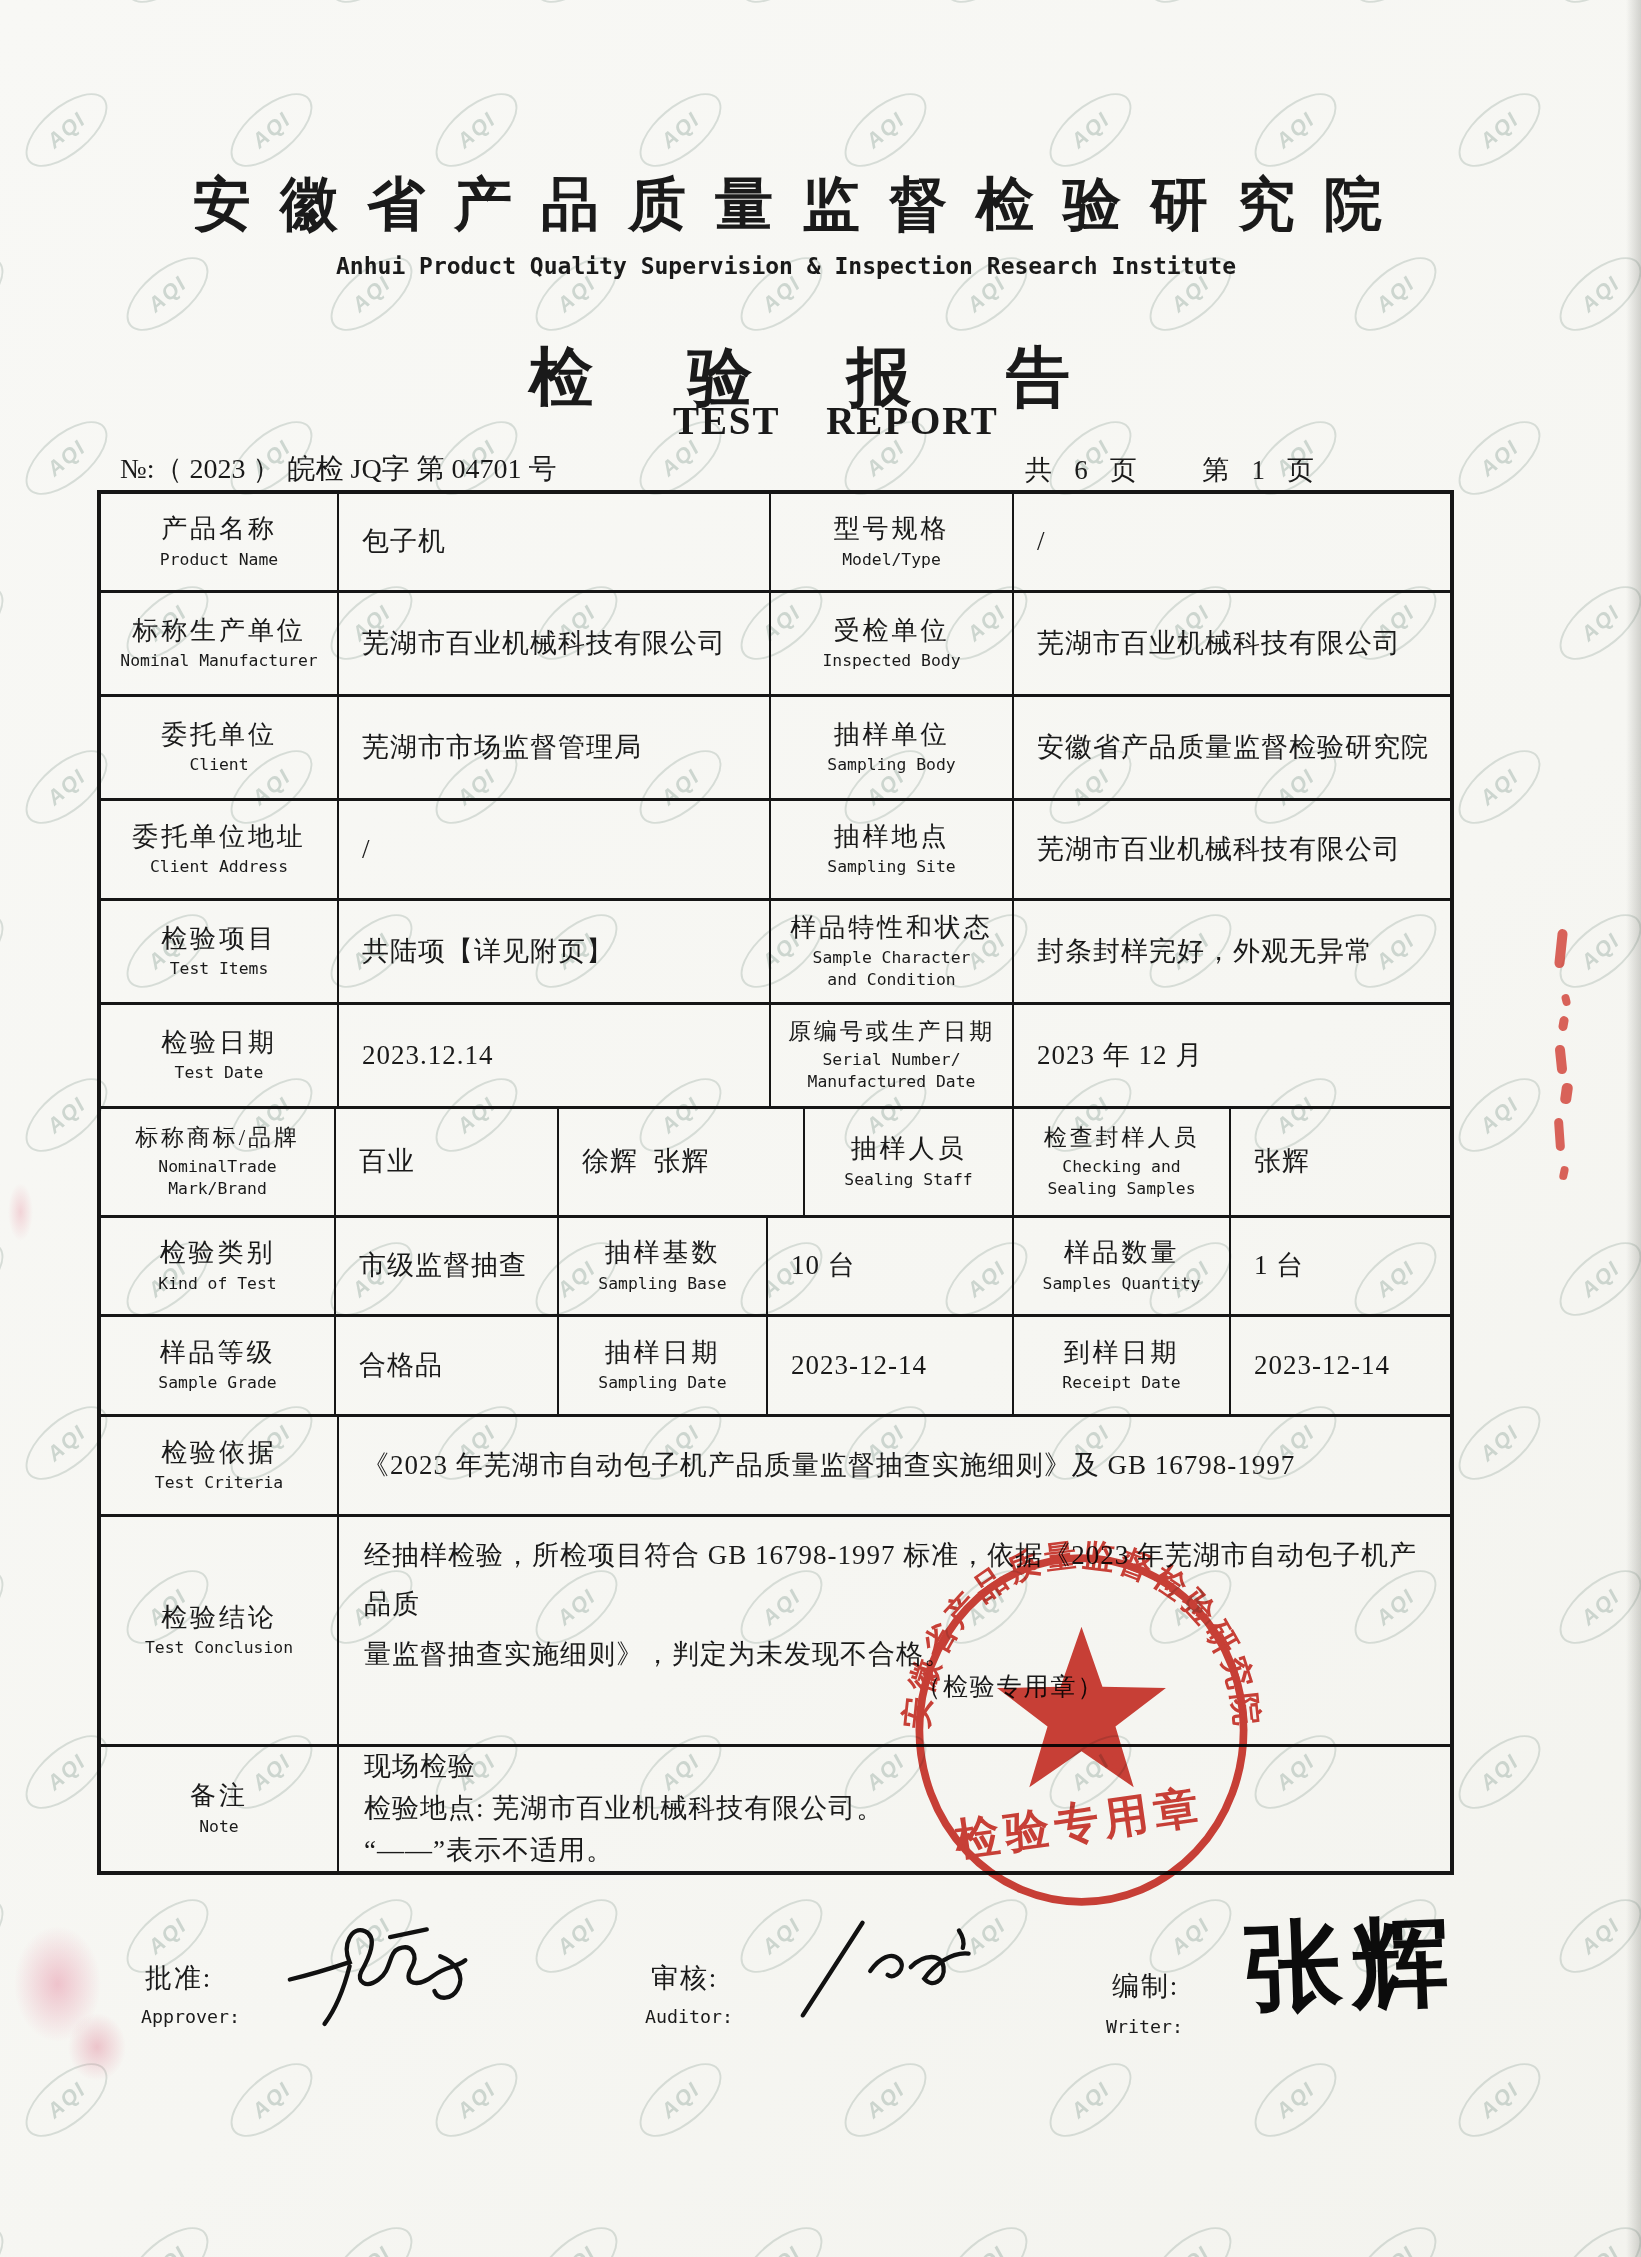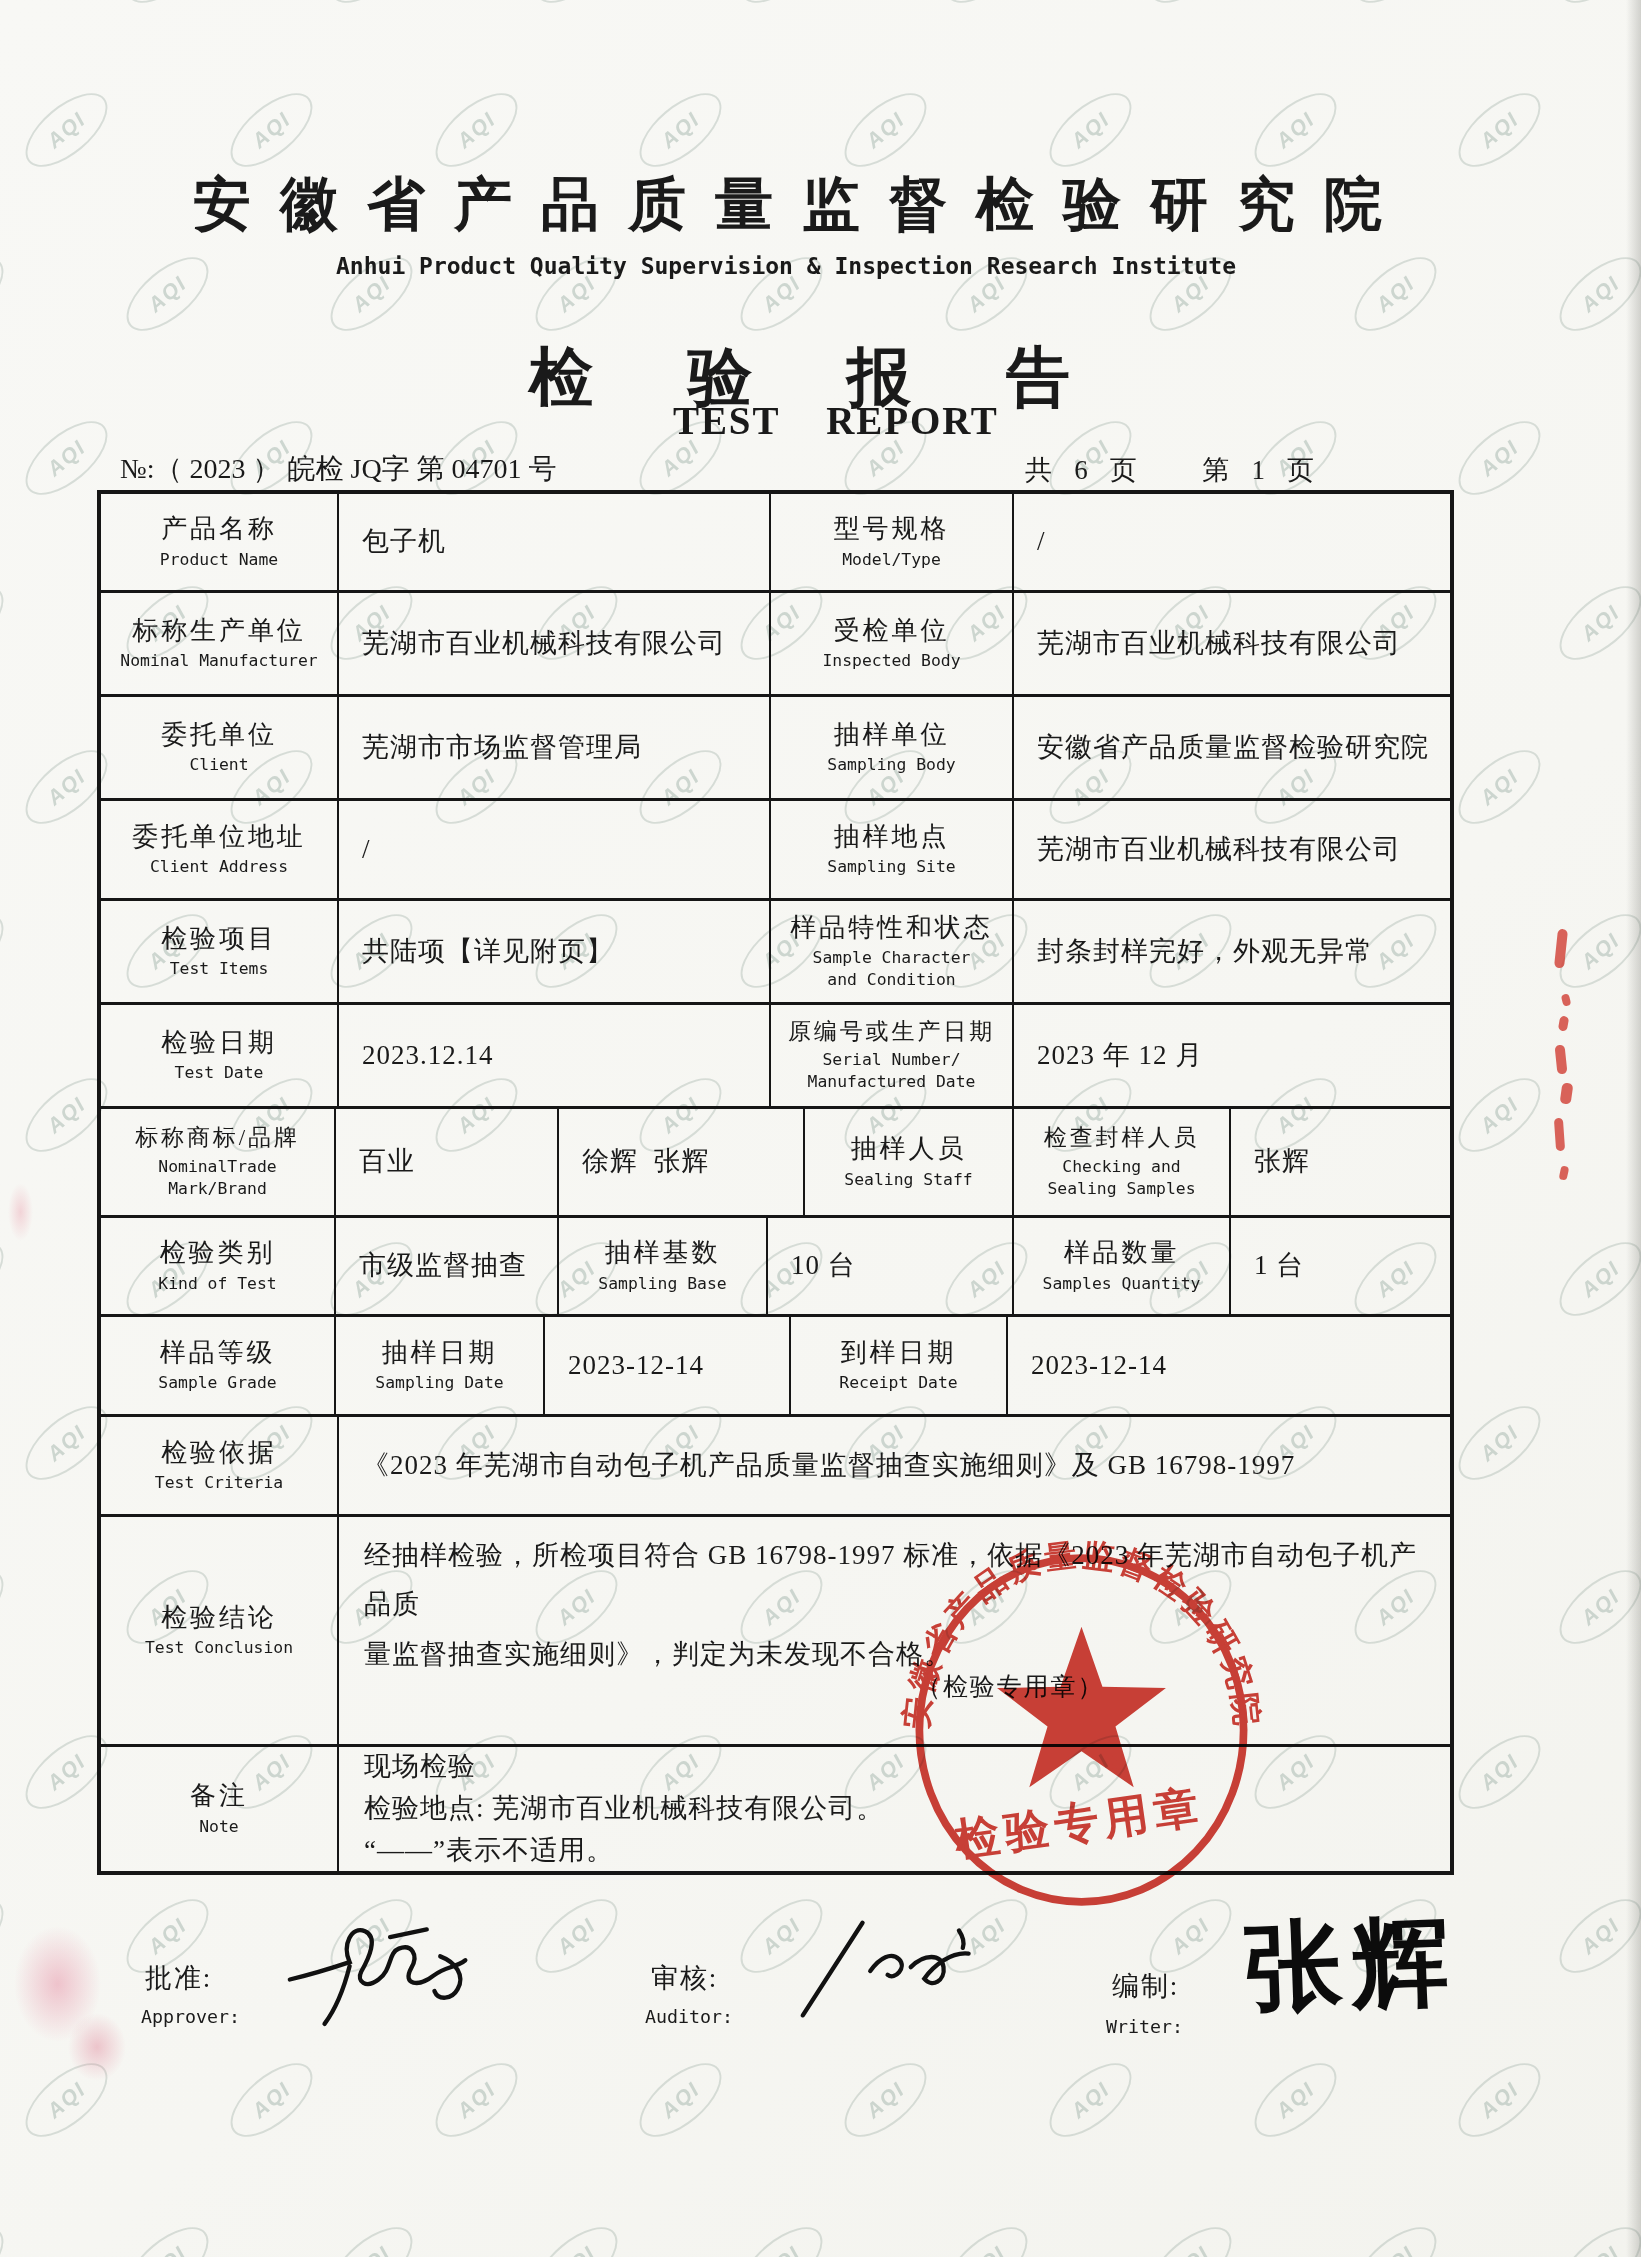--- a/index.html
+++ b/index.html
@@ -630,20 +630,23 @@
       <div class="cell val wb5">
           <span class="v">1 台</span>
         </div>
     </div>
 
     <div class="row" style="height:100px">
       <div class="cell lbl wb0">
         <div class="lbl-cn">样品等级</div>
         <div class="lbl-en">Sample Grade</div>
       </div>
+      <div class="cell val wb1">
+          <span class="v">合格品</span>
+        </div>
       <div class="cell lbl wb2">
         <div class="lbl-cn">抽样日期</div>
         <div class="lbl-en">Sampling Date</div>
       </div>
       <div class="cell val wb3">
           <span class="v">2023-12-14</span>
         </div>
       <div class="cell lbl wb4">
         <div class="lbl-cn">到样日期</div>
         <div class="lbl-en">Receipt Date</div>

